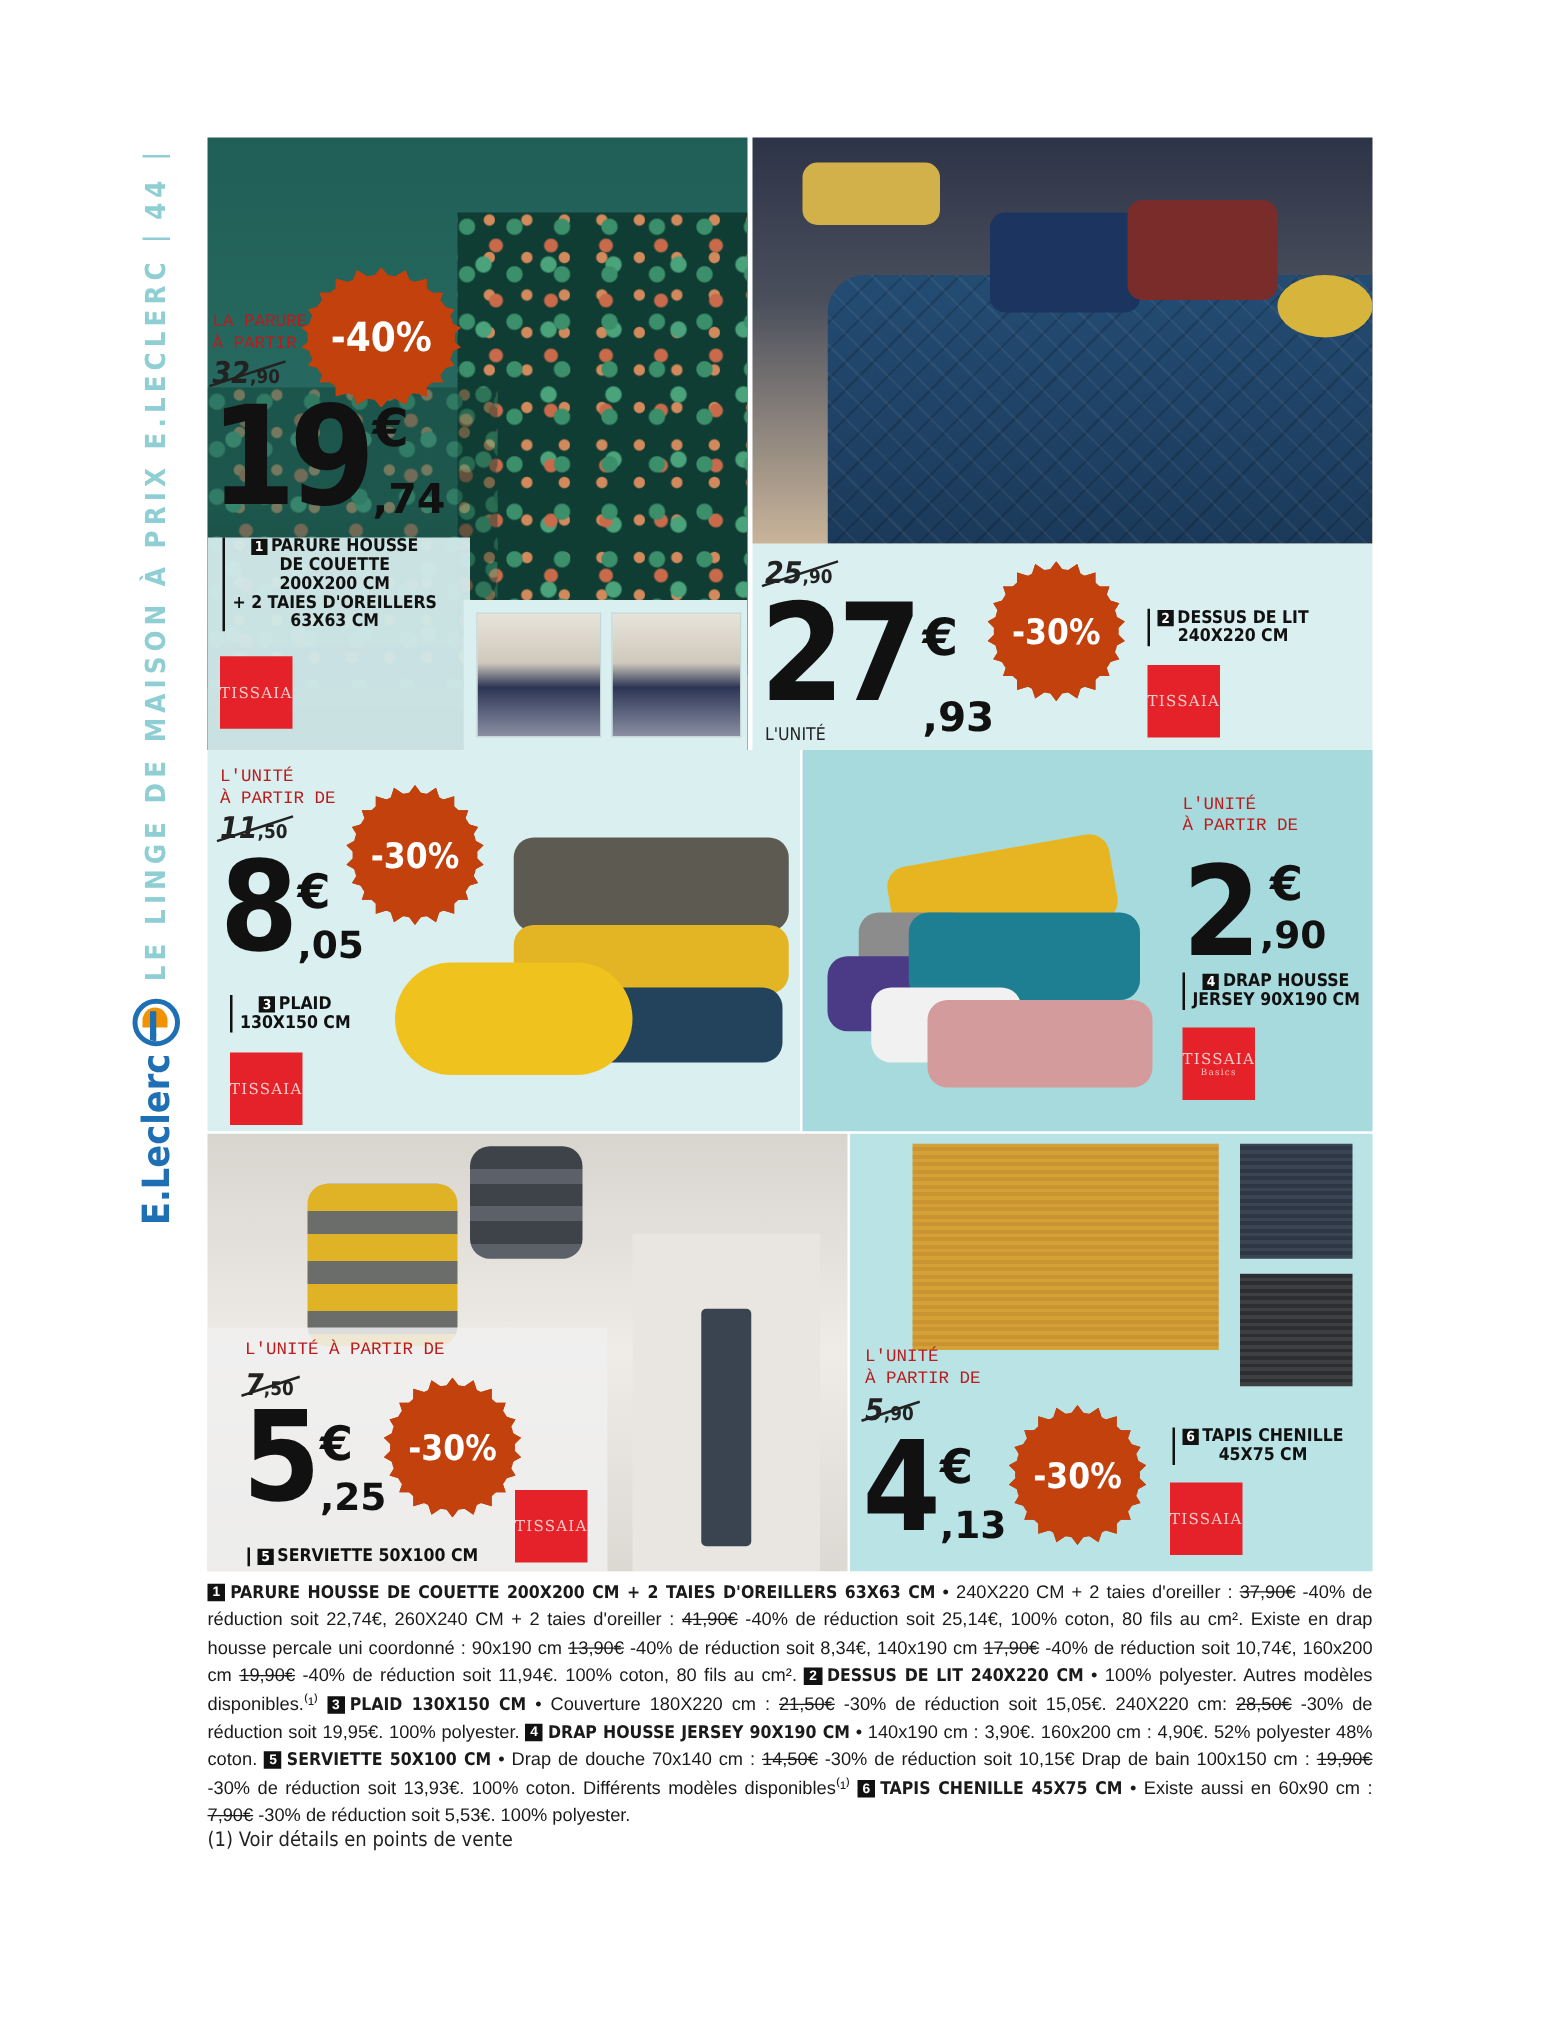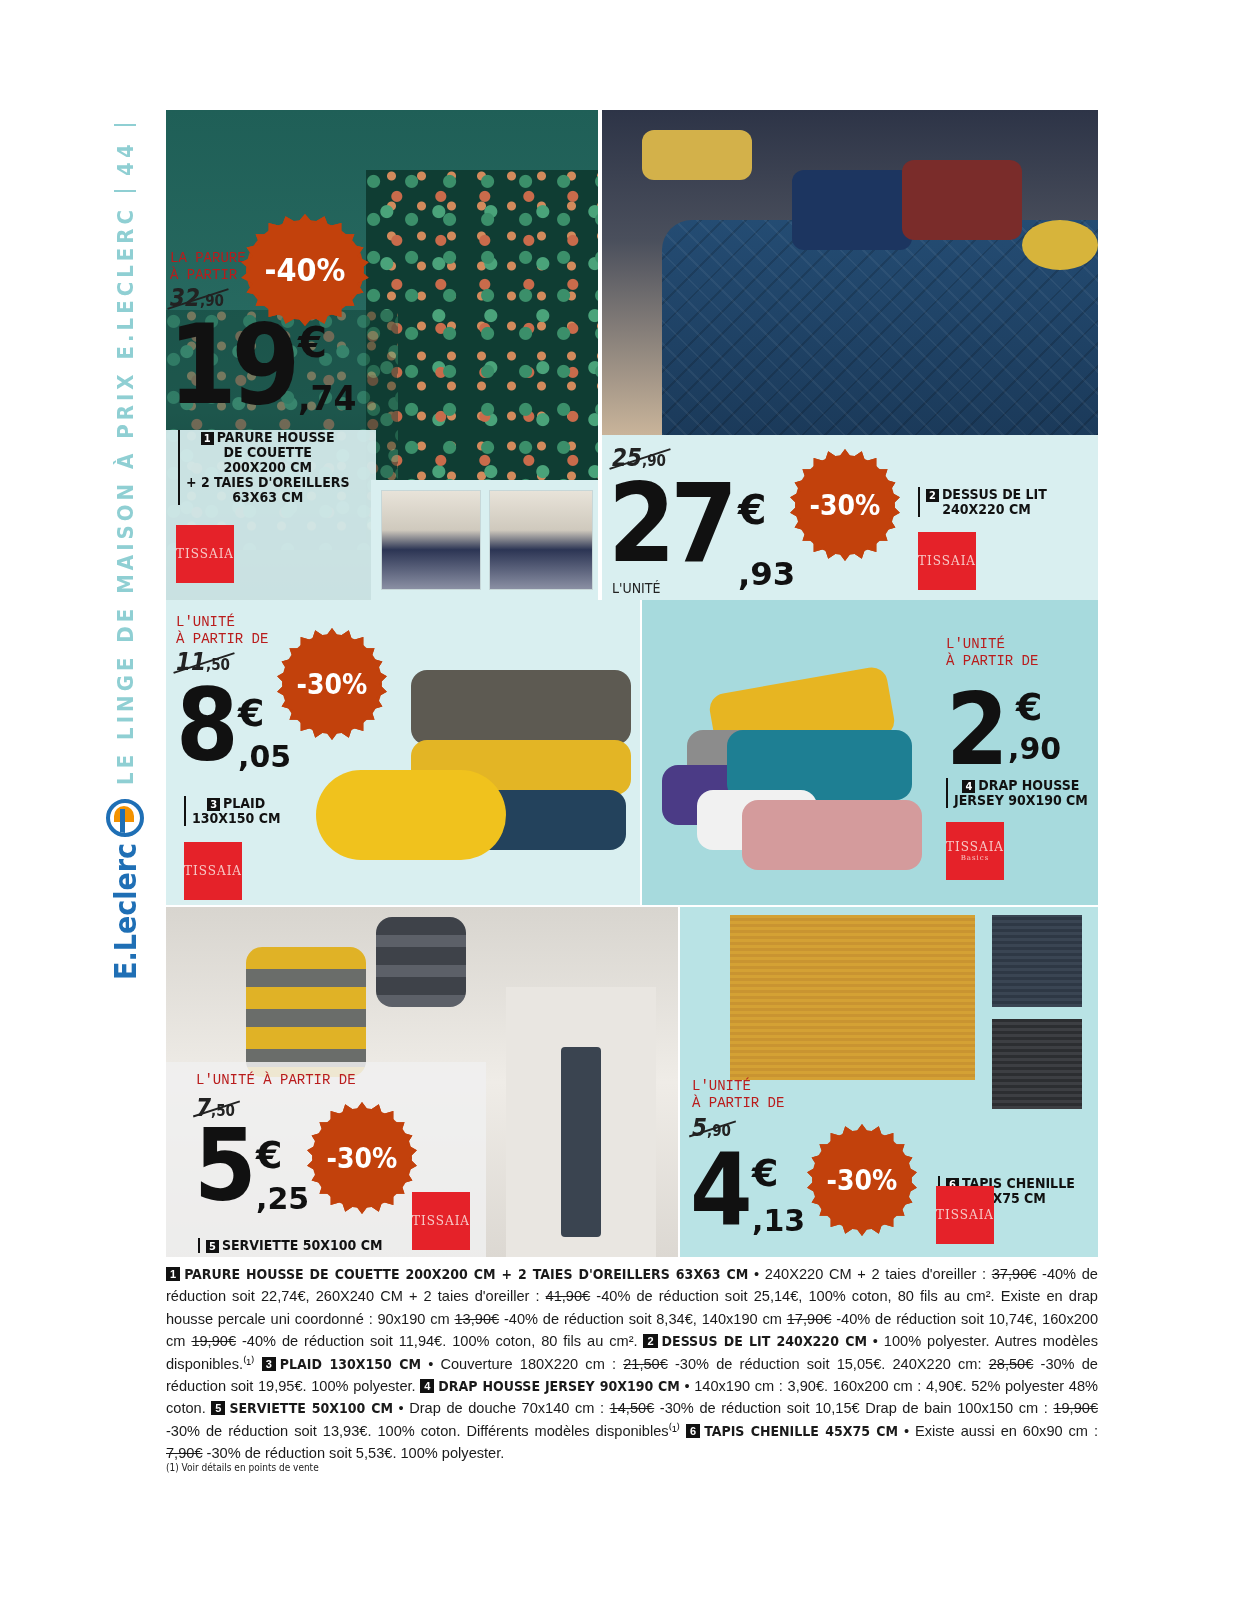--- a/index.html
+++ b/index.html
@@ -109,21 +109,21 @@
     .unit-label { position:absolute; font-size: 14px; line-height: 17px; color:#222; font-family:"DejaVu Sans Condensed","DejaVu Sans",sans-serif; }
 
     
     .desc {
       position:absolute; left: 166px; top: 1263px; width: 932px;
       font-family: "Liberation Sans", sans-serif; font-size: 14.6px; line-height: 22.4px; text-align: justify; color:#1a1a1a;
     }
     .desc b.h { font-family: "DejaVu Sans Condensed","DejaVu Sans",sans-serif; font-weight: bold; font-size: 14px; }
     .desc .nb { display:inline-block; background:#111; color:#fff; font-size: 11px; line-height: 14px; padding: 0 4px; font-weight: bold; margin-right: 4px; vertical-align: 1px; }
     .desc s { text-decoration: line-through; }
-    .footnote { position:absolute; left:166px; top: 1462px; font-size: 10px; color:#222; font-family:"DejaVu Sans Condensed","DejaVu Sans",sans-serif; }
+    .footnote { position:absolute; left:166px; top: 1462px; font-size: 16px; color:#222; font-family:"DejaVu Sans Condensed","DejaVu Sans",sans-serif; }
 
     .towel { position:absolute; border-radius: 16px; }
   </style>
 </head>
 <body>
 
 <div class="side-banner">
   <div class="side-text">
     <span class="side-logo">
       <span>E.Leclerc</span>
@@ -294,21 +294,21 @@
   <span>5</span><span class="cents">,90</span>
 </div>
 <div class="big-price" style="left:690px; top:1140px; font-size:100px; width:130px; height:100px;">
   <span class="int">4</span>
   <span class="eur" style="left:62px; top:14px;">€</span>
   <span class="cts" style="left:62px; top:66px;">,13</span>
 </div>
 <div class="burst" style="left:812px; top:1130px; width:100px; height:100px; font-size:28px;">
     <span>-30%</span>
   </div>
-<div class="prod-title" style="left:938px; top:1176px;">
+<div class="prod-title" style="left:938px; top:1142px;">
   <div><span class="num-box">6</span><span>TAPIS CHENILLE</span></div>
   <div>45X75 CM</div>
 </div>
 <div class="brand" style="left:936px; top:1186px;">
     <span>TISSAIA</span>
   </div>
 
 <div class="desc">
   <span class="nb">1</span><b class="h">PARURE HOUSSE DE COUETTE 200X200 CM + 2 TAIES D'OREILLERS 63X63 CM</b>
   <span>• 240X220 CM + 2 taies d'oreiller :</span>

